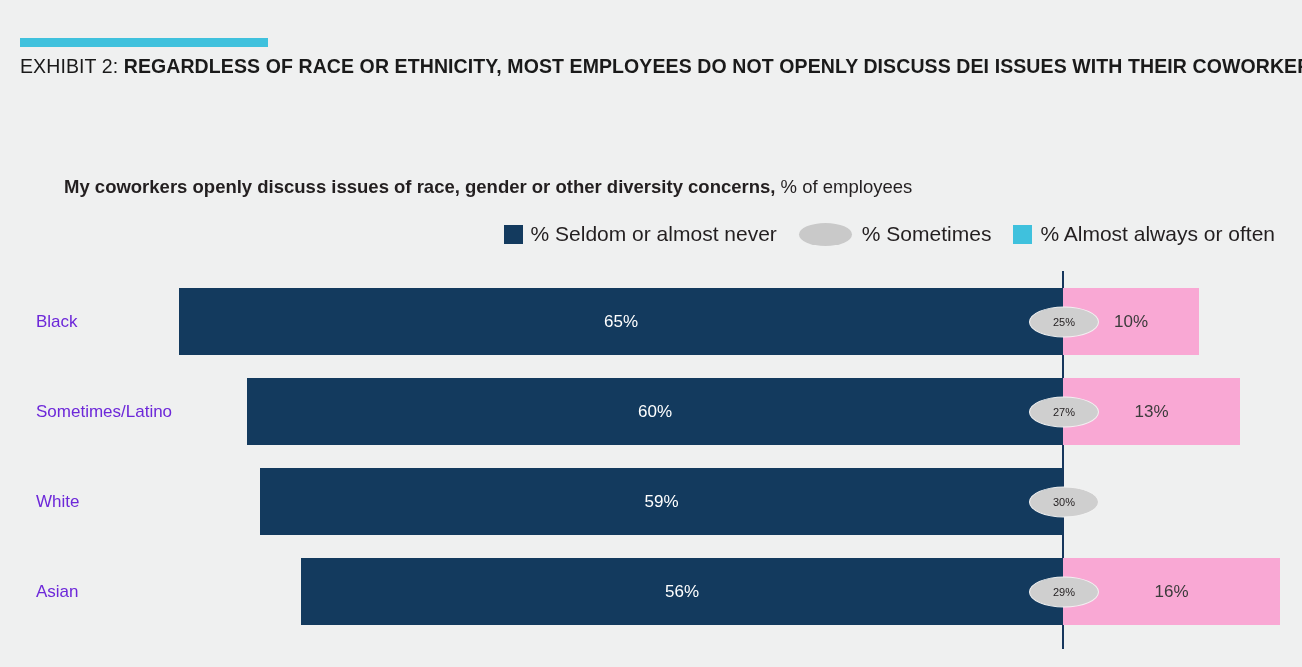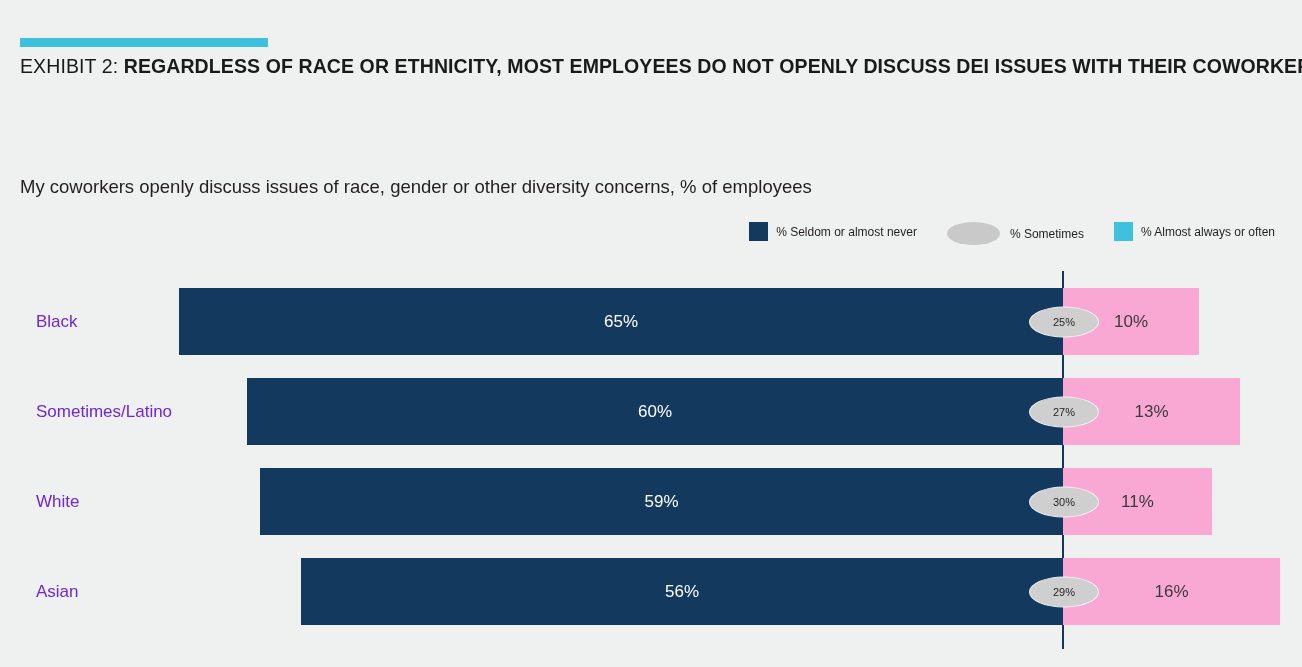--- a/index.html
+++ b/index.html
@@ -40,32 +40,32 @@
 
   
   #subtitle {
     position: absolute;
     left: 20px;
     top: 176px;
     font-size: 18.5px;
     white-space: nowrap;
     color: #231f20;
   }
-  #subtitle .sub-bold { font-weight: 400; }
+  #subtitle .sub-bold { font-weight: 700; margin-left: 44px; }
   #subtitle .sub-reg { font-weight: 400; }
 
   
   #legend {
     position: absolute;
     right: 27px;
     top: 222px;
     display: flex;
-    align-items: flex-start;
-    gap: 8px;
-    font-size: 12px;
+    align-items: flex-end;
+    gap: 0px;
+    font-size: 21px;
     color: #231f20;
     white-space: nowrap;
   }
   .legend-item {
     display: flex;
     align-items: center;
     margin-left: 22px;
   }
   .legend-item:first-child { margin-left: 0; }
   .legend-swatch {
@@ -201,23 +201,20 @@
       <span class="seg-value">13%</span>
     </div>
     <div class="bubble" style="left: 1064px;">27%</div>
   </div>
 
   <div class="bar-row" id="row-2" style="top: 203px;">
     <span class="cat-label">White</span>
     <div class="seg seg-neg" style="left: 260px; width: 803px;">
       <span class="seg-value">59%</span>
     </div>
-    <div class="seg seg-pos" style="left: 1063px; width: 149px;">
-      <span class="seg-value">11%</span>
-    </div>
     <div class="bubble" style="left: 1064px;">30%</div>
   </div>
 
   <div class="bar-row" id="row-3" style="top: 293px;">
     <span class="cat-label">Asian</span>
     <div class="seg seg-neg" style="left: 301px; width: 762px;">
       <span class="seg-value">56%</span>
     </div>
     <div class="seg seg-pos" style="left: 1063px; width: 217px;">
       <span class="seg-value">16%</span>

